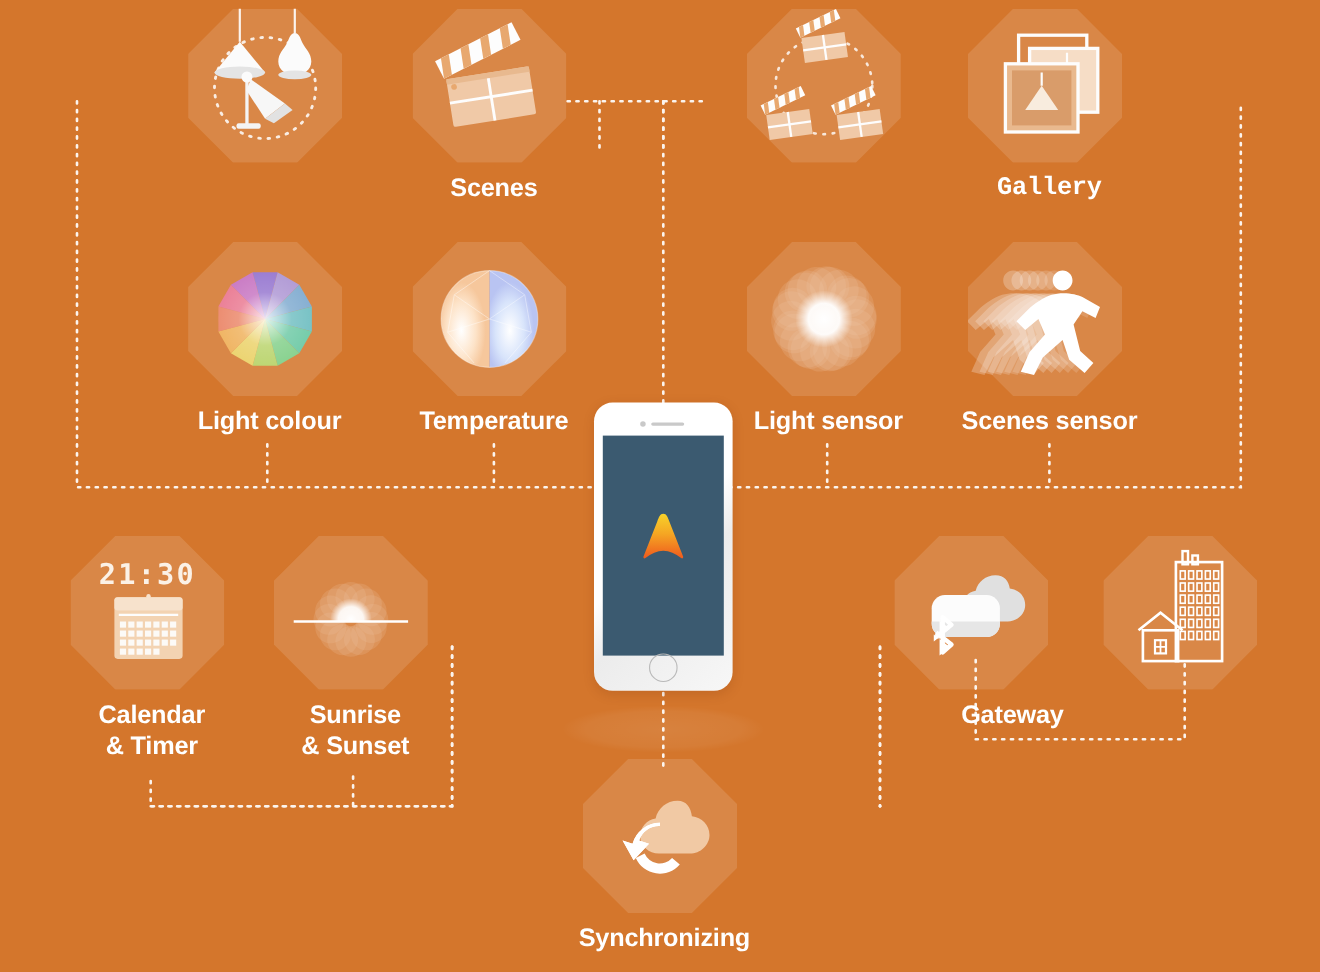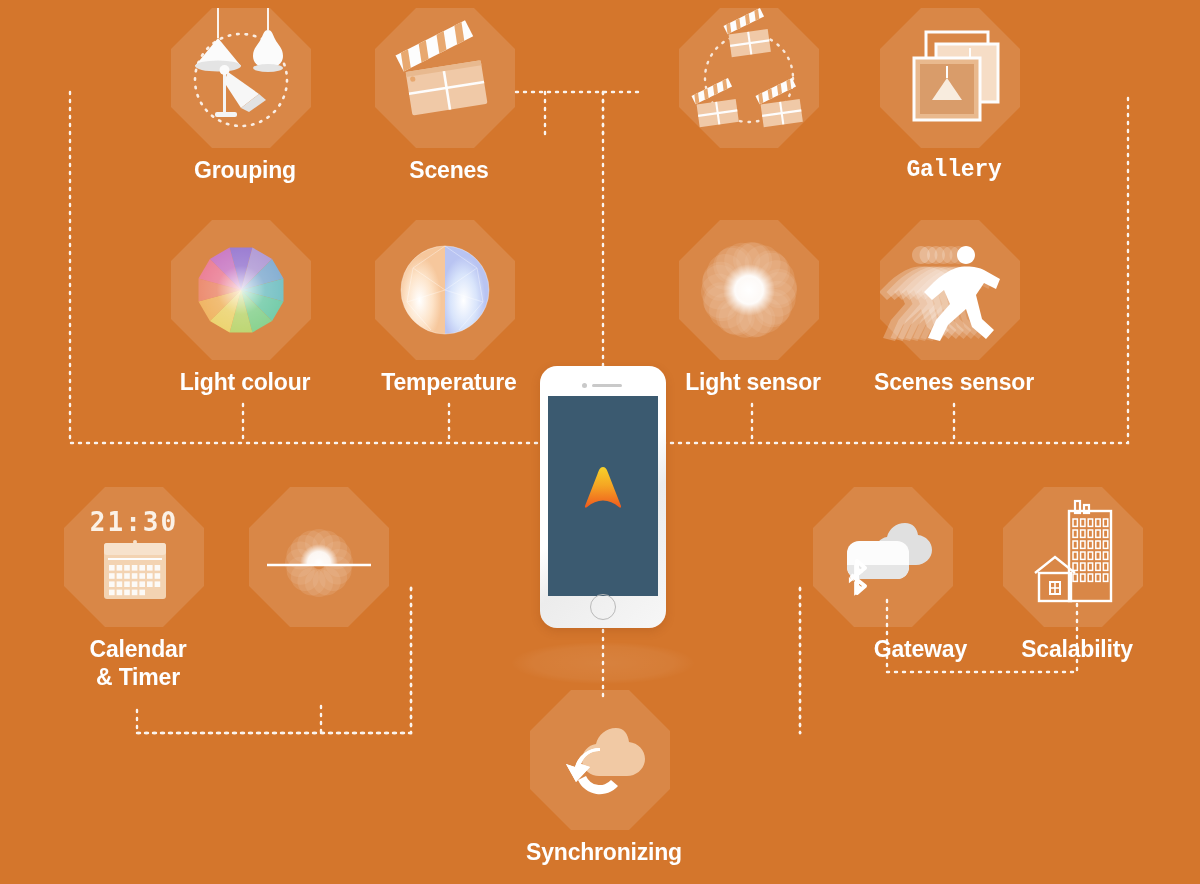--- a/index.html
+++ b/index.html
@@ -205,21 +205,20 @@
                c0 -8 -5 -11 -8 -17 c-2 -4 -3 -9 -7 -9 z" fill="#fbfbfb"></path>
       <ellipse cx="97" cy="60" rx="15" ry="4" fill="#e4e4e4"></ellipse>
       <rect x="44" y="104" width="22" height="5" rx="2" fill="#f4f4f4"></rect>
       <rect x="52" y="64" width="3" height="42" fill="#f4f4f4"></rect>
       <circle cx="53.5" cy="62" r="5" fill="#fbfbfb"></circle>
       <path d="M57 64 L88 86 L70 100 L53 74 Z" fill="#f7f7f7"></path>
       <path d="M88 86 L70 100 L78 104 L95 92 Z" fill="#e2e2e2"></path>
     </svg>
           </div>
         </div>
-        <div class="node-label">Grouping</div>
       </div>
       <div class="node" style="left: 369px; top: 8px;">
         <div class="oct-wrap">
           <div class="oct"></div>
           <div class="oct-art">
     <svg viewBox="0 0 140 140">
       <g transform="rotate(-9 70 70)">
         <rect x="32" y="58" width="76" height="44" rx="2" fill="#f0c9a7"></rect>
         <rect x="32" y="58" width="76" height="5" fill="#e8b98f"></rect>
         <line x1="32" y1="80" x2="108" y2="80" stroke="#fdfdfd" stroke-width="2.6"></line>
@@ -554,20 +553,22 @@
                   <rect x="0" y="0" width="140" height="78"></rect>
                 </clipPath>
       </defs>
       <g clip-path="url(#abovehz)">
                 <circle cx="70" cy="76" r="19" fill="url(#sunrise)"></circle>
               </g>
       <line x1="18" y1="78" x2="122" y2="78" stroke="#ffffff" stroke-width="2.4"></line>
     </svg>
           </div>
         </div>
+        <div class="node-label">Sunrise
+&amp; Sunset</div>
       </div>
       <div class="node" style="left: 807px; top: 487px; text-align: right;">
         <div class="oct-wrap">
           <div class="oct"></div>
           <div class="oct-art">
     <svg viewBox="0 0 140 140">
       <path d="M92 36 c-9 0 -16 6 -18 14 c-7 1 -12 7 -12 14 c0 8 7 14 15 14 h26
                c9 0 16 -7 16 -15 c0 -8 -6 -14 -14 -15 c-1 -7 -5 -12 -13 -12 z" fill="#e0e0e0"></path>
       <rect x="34" y="54" width="62" height="38" rx="12" fill="#fcfcfc"></rect>
       <path d="M34 78 v2 c0 7 6 12 12 12 h38 c7 0 12 -5 12 -12 v-2 z" fill="#e6e6e6"></path>
@@ -619,21 +620,20 @@
               <rect x="92.8" y="87" width="4.4" height="7.4" fill="none" stroke="#ffffff" stroke-width="1.5"></rect>
               <rect x="100.4" y="87" width="4.4" height="7.4" fill="none" stroke="#ffffff" stroke-width="1.5"></rect>
       <path d="M32 86 L52 70 L72 86" fill="none" stroke="#ffffff" stroke-width="2.4"></path>
       <rect x="36" y="86" width="32" height="28" fill="none" stroke="#ffffff" stroke-width="2.4"></rect>
       <rect x="47" y="95" width="10" height="12" fill="none" stroke="#ffffff" stroke-width="2"></rect>
       <line x1="47" y1="101" x2="57" y2="101" stroke="#ffffff" stroke-width="1.6"></line>
       <line x1="52" y1="95" x2="52" y2="107" stroke="#ffffff" stroke-width="1.6"></line>
     </svg>
           </div>
         </div>
-        <div class="node-label">Scalability</div>
       </div>
       <div class="node wide" style="left: 524px; top: 690px;">
         <div class="oct-wrap">
           <div class="oct"></div>
           <div class="oct-art">
     <svg viewBox="0 0 140 140">
       <path d="M86 38 c-10 0 -18 7 -20 16 c-8 1 -14 8 -14 16 c0 9 8 16 17 16 h28
                c10 0 18 -8 18 -17 c0 -9 -7 -16 -16 -17 c-1 -8 -5 -14 -13 -14 z" fill="#f1c9a4"></path>
       <g fill="#ffffff">
         <path d="M70 58 a26 26 0 0 0 -25 19 l-9 -3 l10 18 l14 -15 l-9 -3

